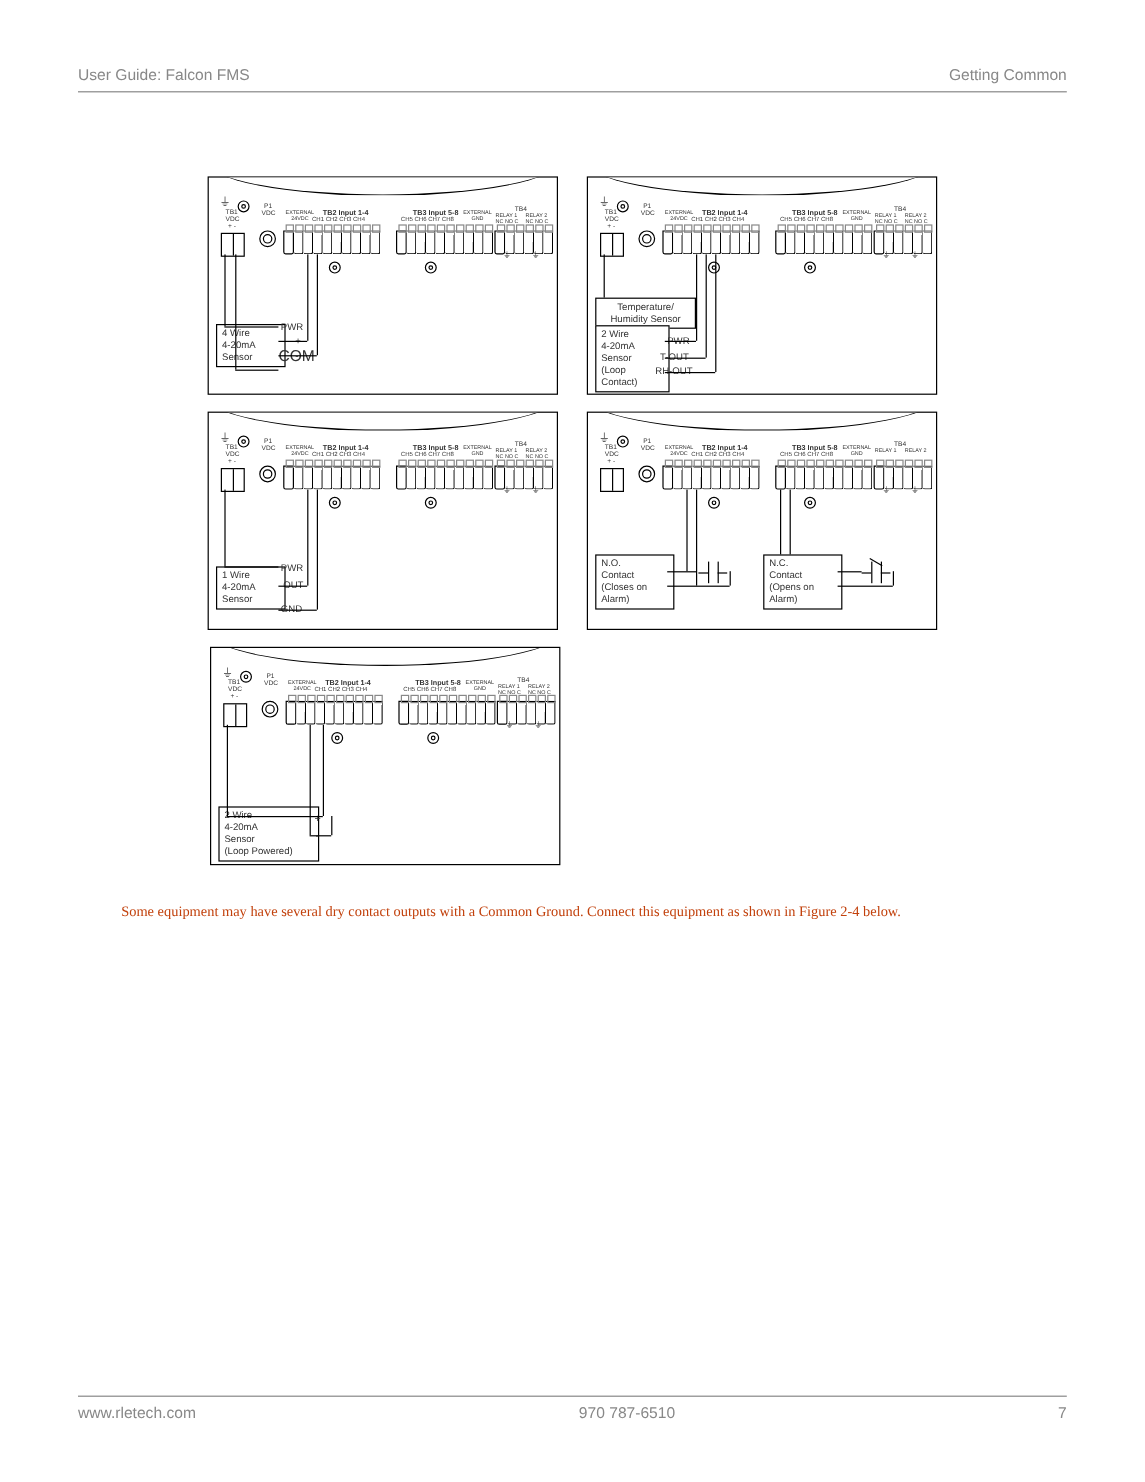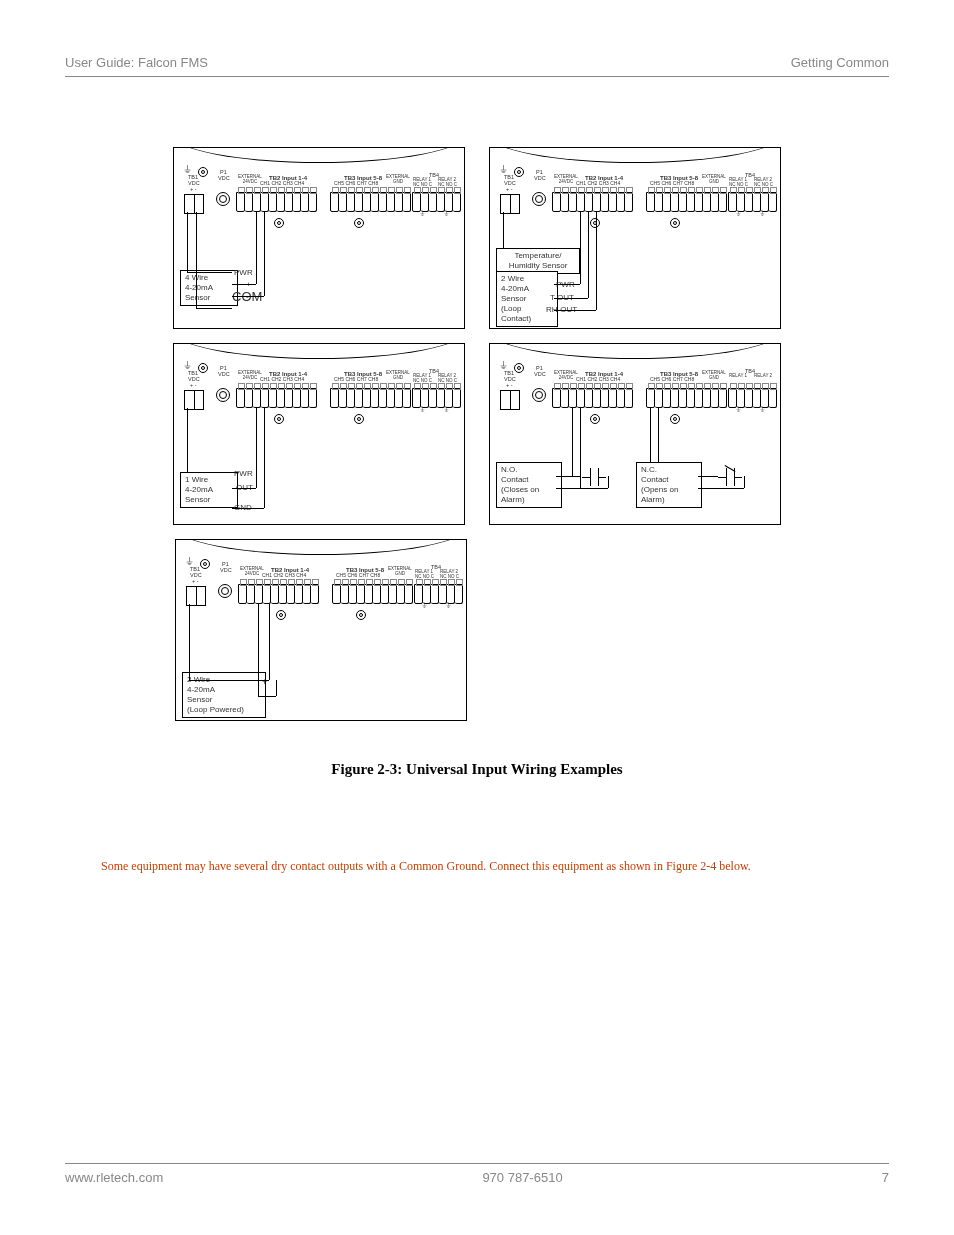--- a/index.html
+++ b/index.html
@@ -565,21 +565,20 @@
       <div class="lbl" style="top:152px;left:87px;font-size:9px">-</div>
       <div class="wire v" style="top:64px;left:13px;height:76px"></div>
       <div class="wire h" style="top:140px;left:13px;width:80px"></div>
       <div class="wire v" style="top:64px;left:93px;height:76px"></div>
       <div class="wire v" style="top:64px;left:82px;height:92px"></div>
       <div class="wire h" style="top:156px;left:82px;width:18px"></div>
       <div class="wire v" style="top:140px;left:100px;height:16px"></div>
     </div>
   </div>
 
-  <div class="caption">Figure 2-3: Universal Input Wiring Examples</div>
 </div>
 
 <p class="body-text">Some equipment may have several dry contact outputs with a Common Ground. Connect this equipment as shown in Figure 2-4 below.</p>
 
 <div class="footer">
   <span>www.rletech.com</span>
   <span>970 787-6510</span>
   <span>7</span>
 </div>
 

